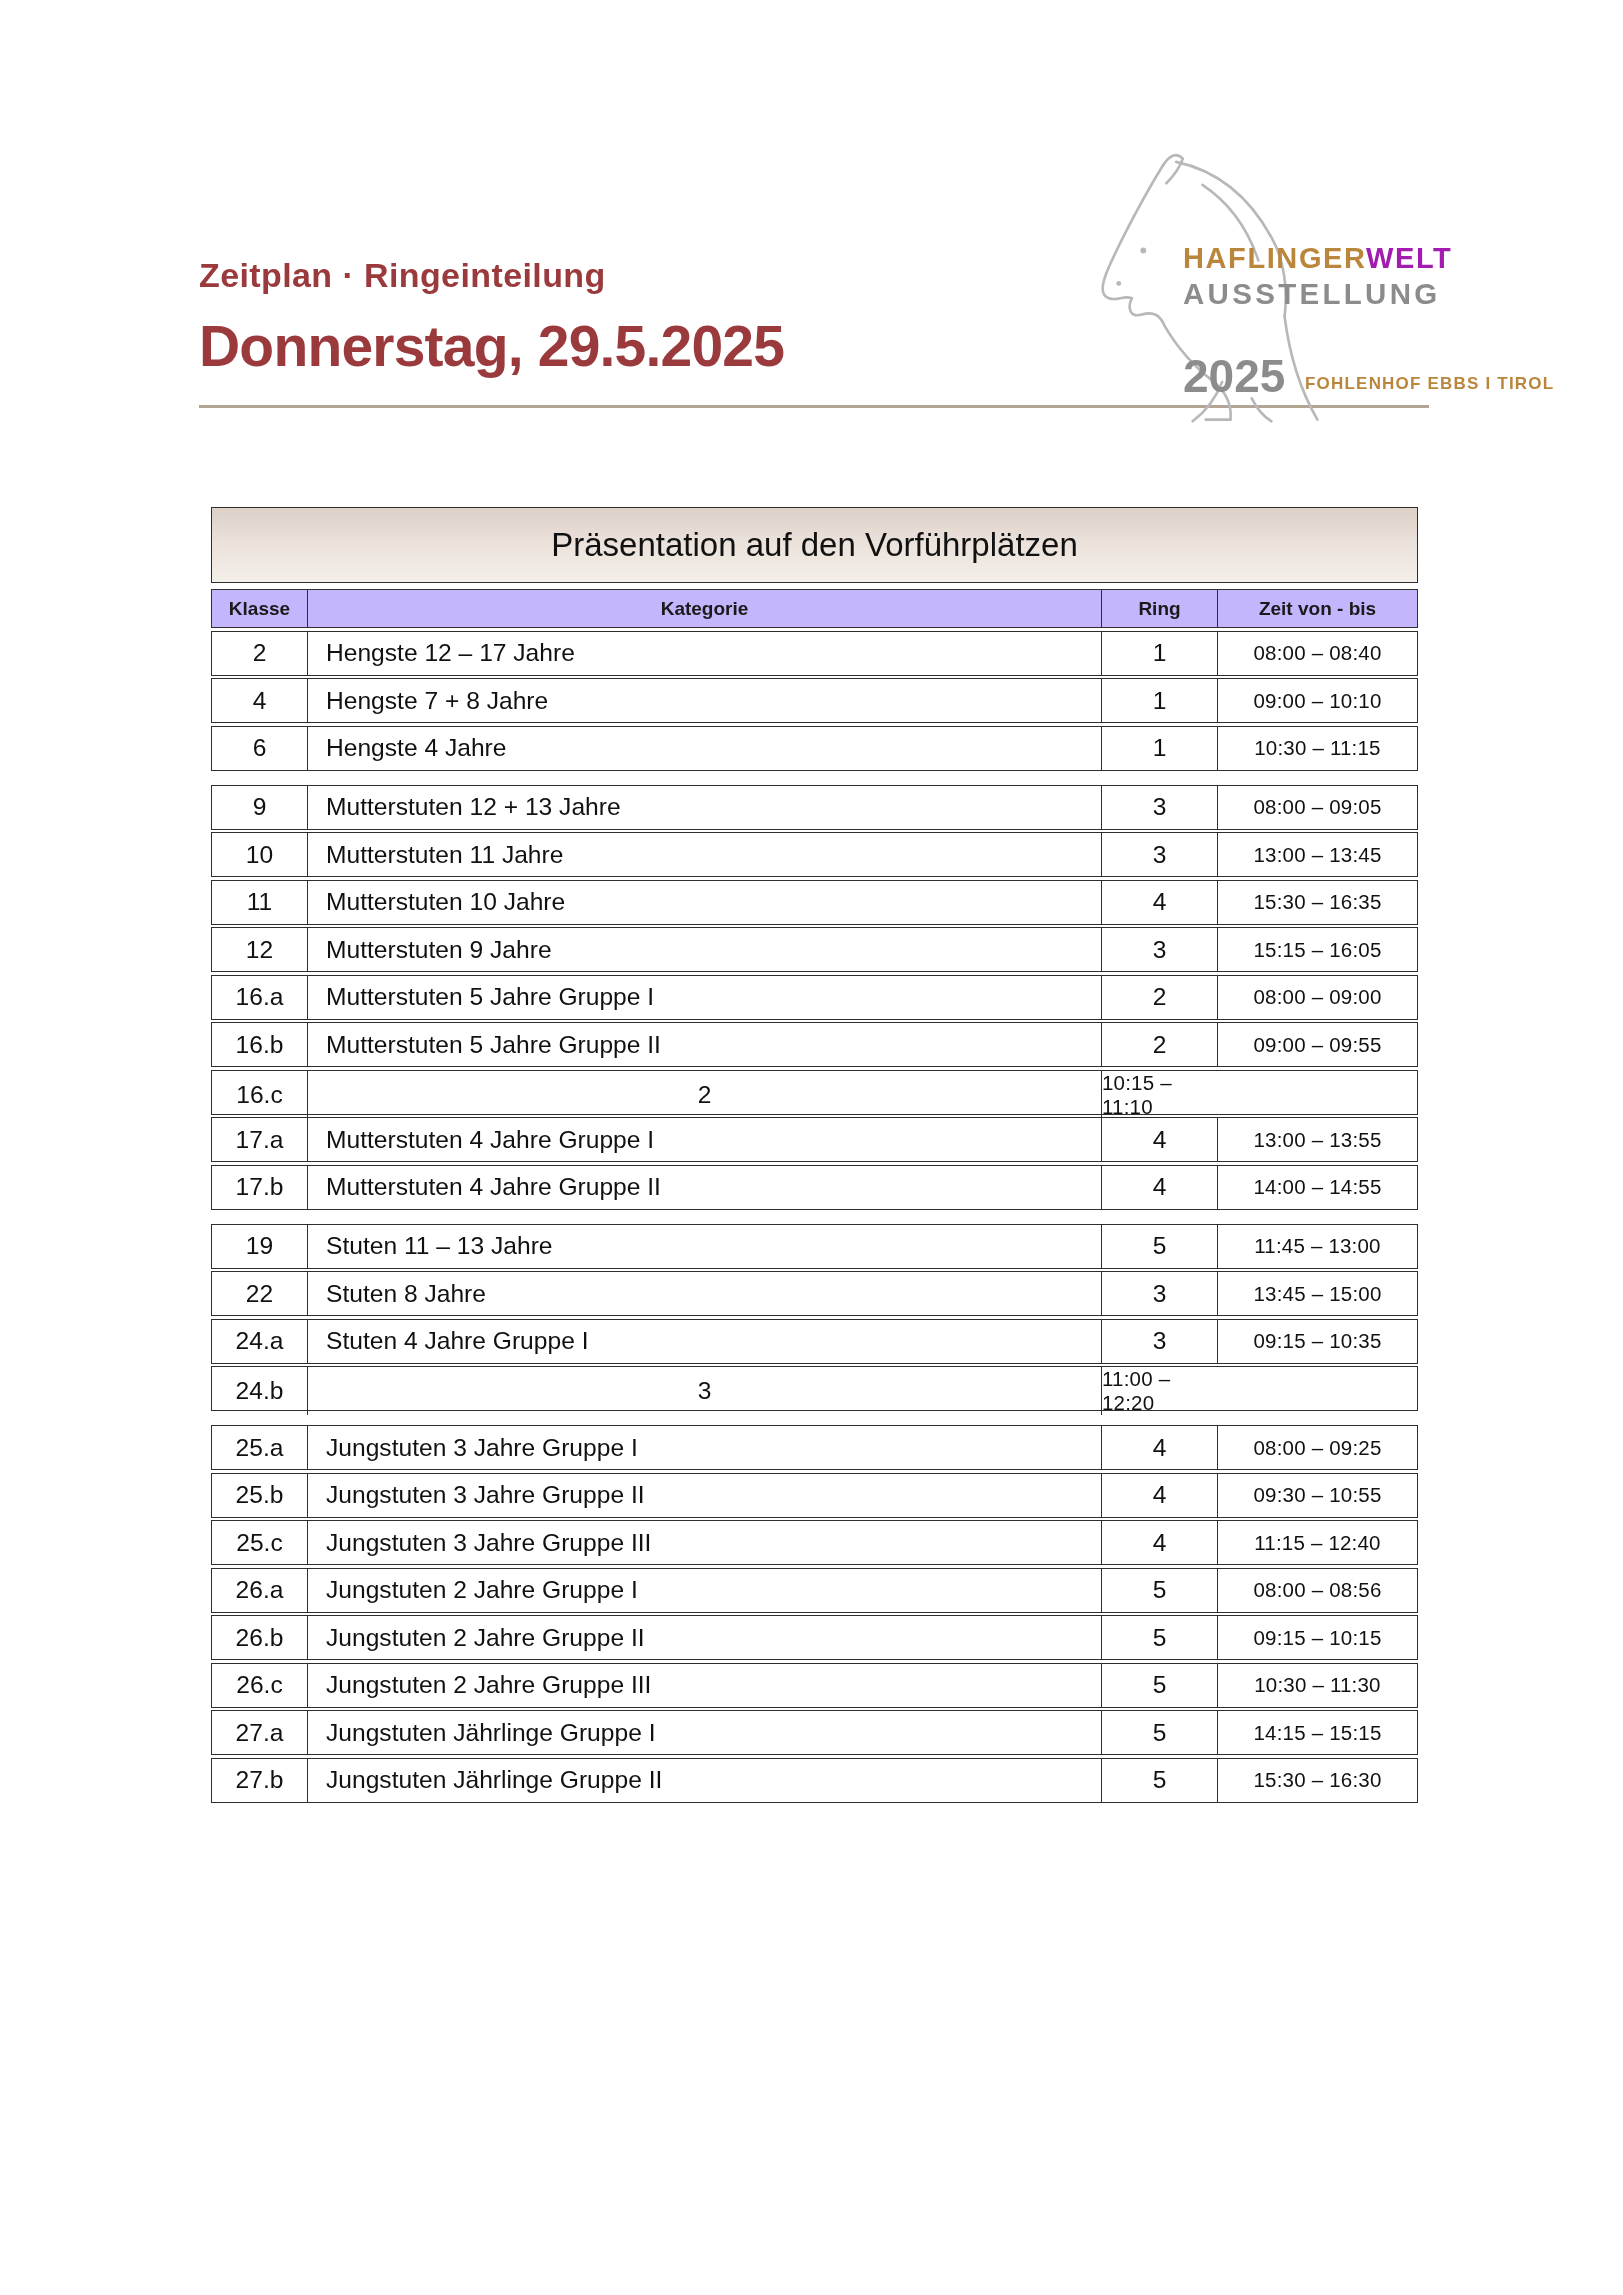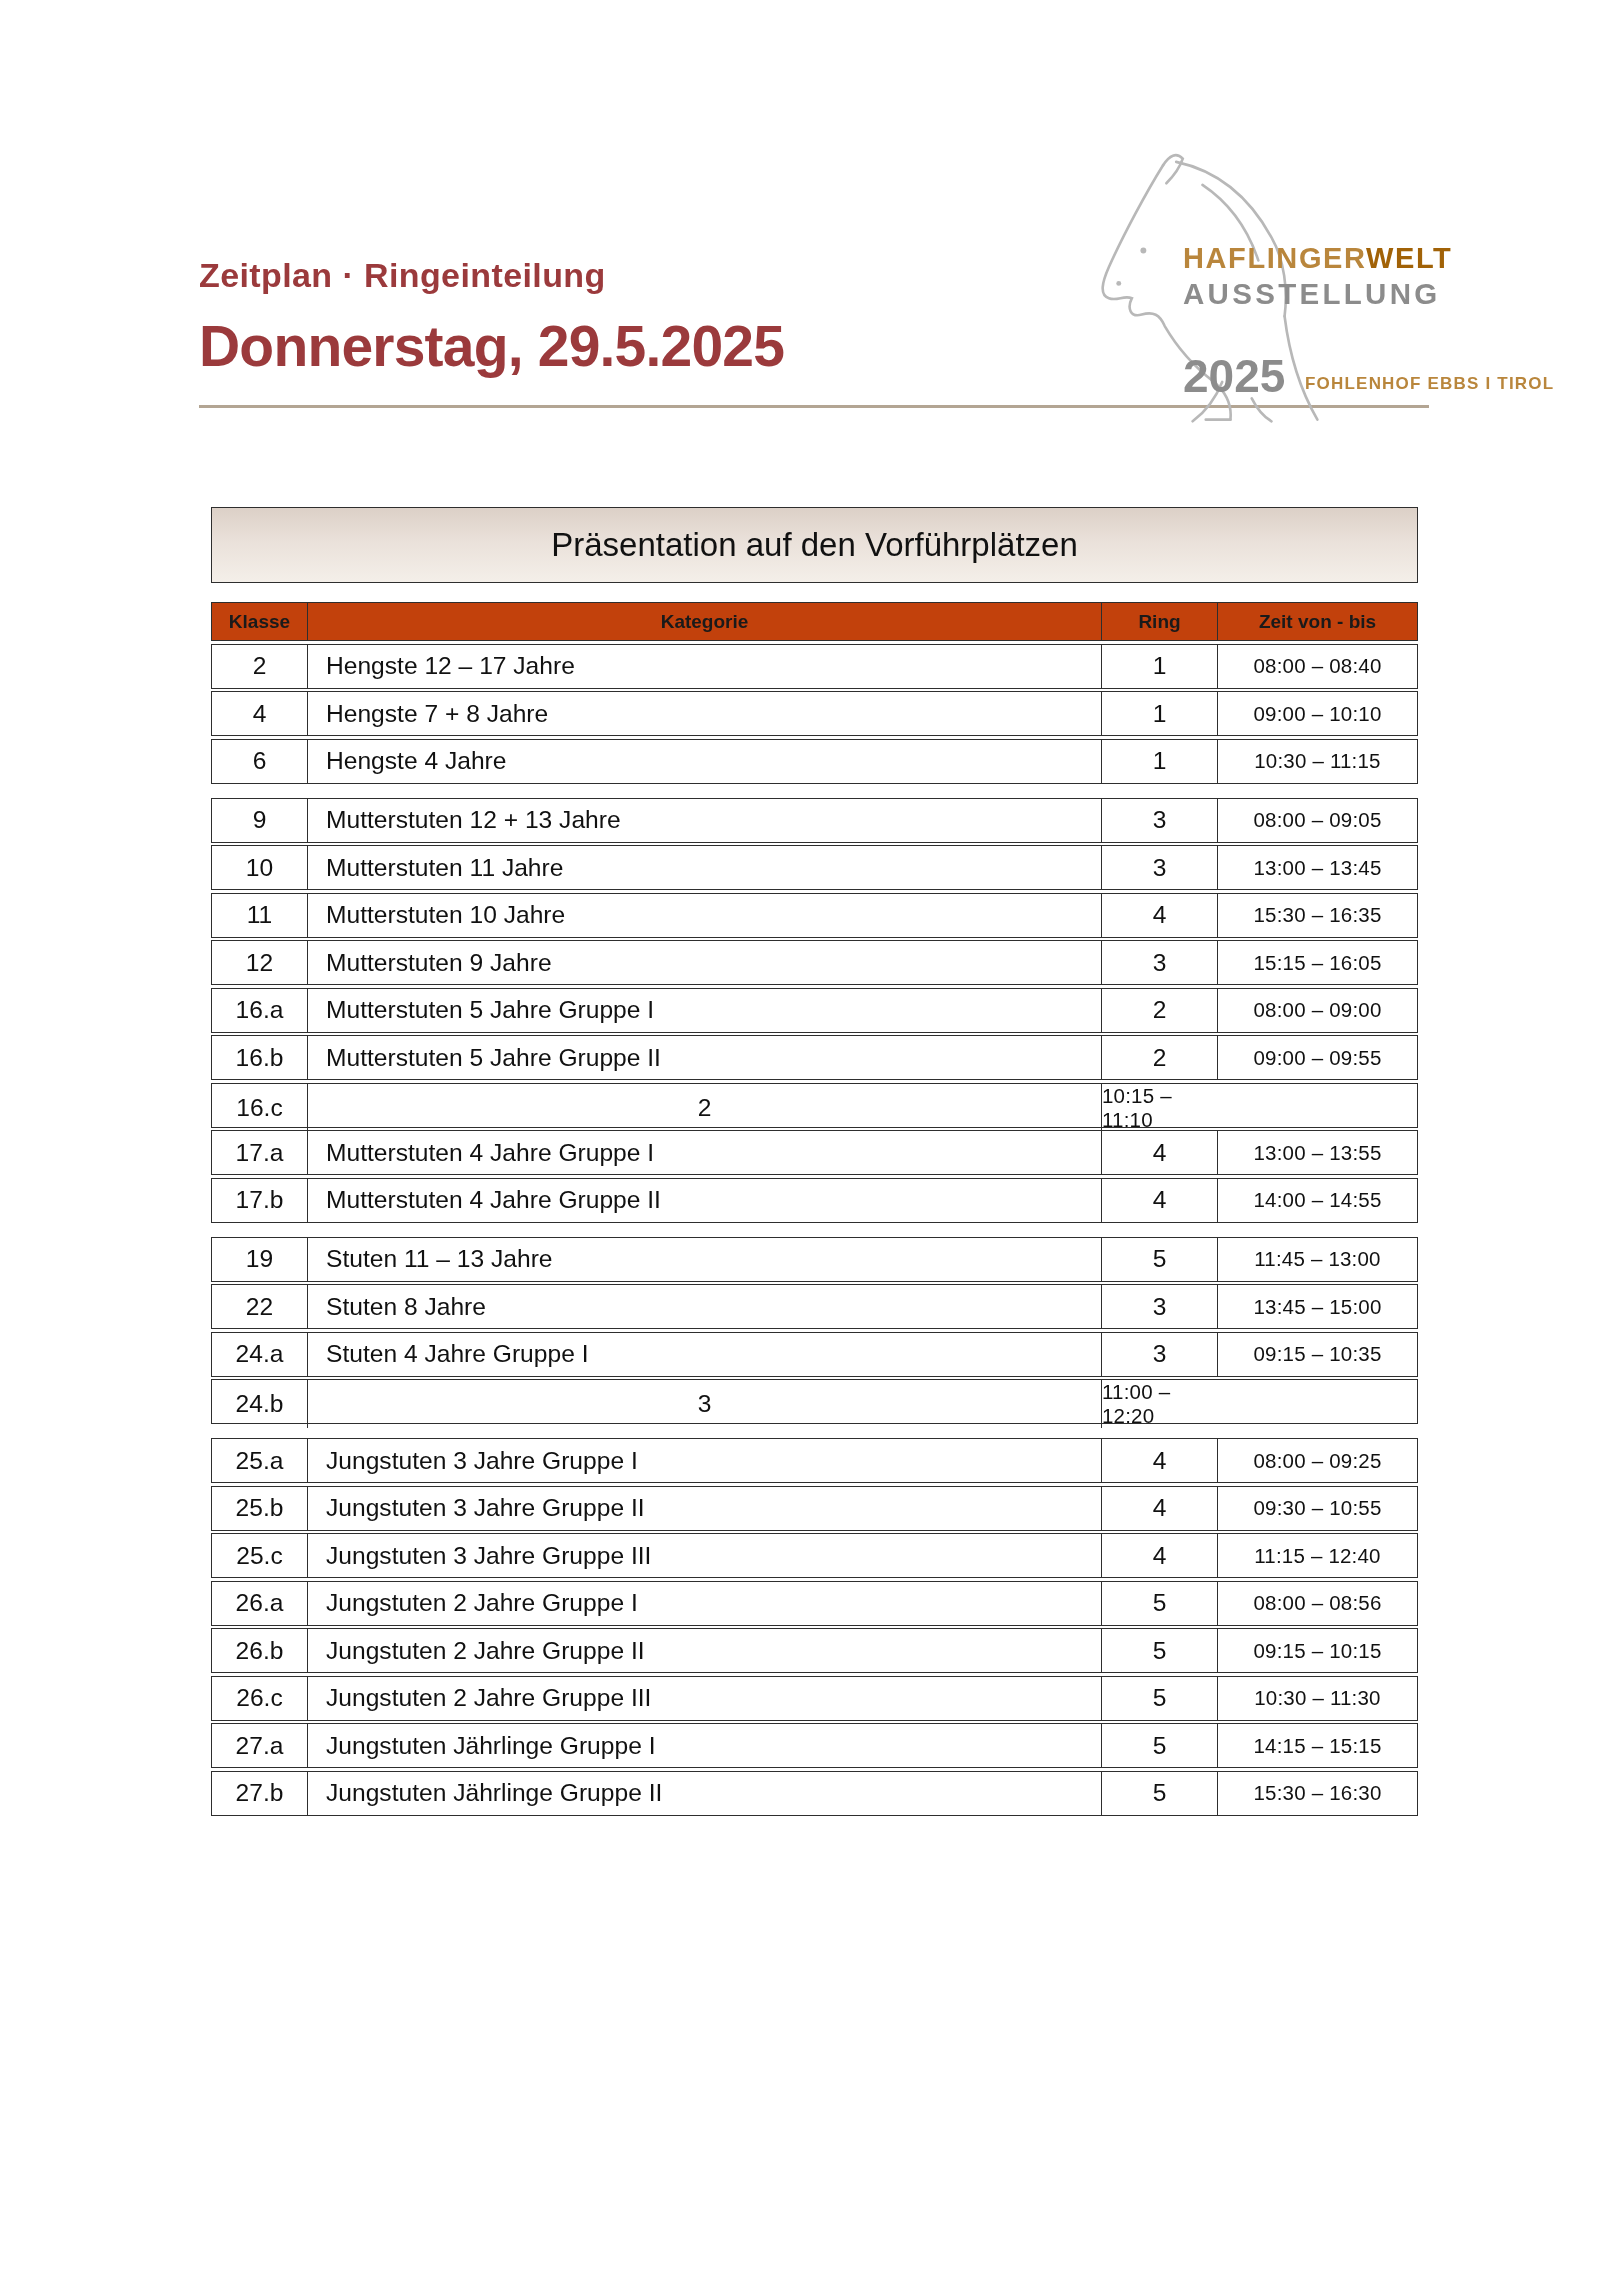--- a/index.html
+++ b/index.html
@@ -17,35 +17,35 @@
   .kicker{font-size:34px;font-weight:bold;color:#9B3A3C;letter-spacing:0.4px;}
   .main-title{margin:18px 0 0 0;font-size:57px;font-weight:bold;color:#9B3A3C;letter-spacing:-0.8px;}
   .head-rule{position:absolute;left:199px;top:405px;width:1230px;height:3.3px;background:#B3A593;}
 
   
   .logo{position:absolute;left:1058px;top:152px;width:492px;height:271px;}
   .logo svg{position:absolute;left:0;top:0;}
   .logo-text{position:absolute;left:125px;top:90px;width:369px;}
   .logo-line1{font-size:29px;font-weight:bold;letter-spacing:1.6px;white-space:nowrap;}
   .logo-gold{color:#B9863C;}
-  .logo-gray{color:#a16207;}
+  .logo-gray{color:#a21caf;}
   .logo-line2{font-size:29.5px;font-weight:bold;letter-spacing:3.3px;color:#8C8C8C;margin-top:1.6px;white-space:nowrap;}
   .logo-line3{display:flex;align-items:flex-end;margin-top:9.8px;}
   .logo-year{font-size:46px;font-weight:bold;color:#8C8C8C;line-height:0.9;margin-top:36px;}
   .logo-venue{font-size:17px;font-weight:bold;color:#B9863C;letter-spacing:1.2px;margin-left:19.7px;padding-bottom:3.3px;white-space:nowrap;}
 
   
   .schedule{position:absolute;left:211px;top:507px;width:1207px;}
   .box{box-sizing:border-box;border:1.6px solid #2e2e2e;background:#ffffff;}
   .table-title{
     height:76px;display:flex;align-items:center;justify-content:center;
     font-size:33px;font-weight:normal;color:#111;
     background:linear-gradient(to bottom,#DCD0C7 0%,#EAE1DA 45%,#F4EFE9 100%);
   }
-  .col-head{height:39px;margin-top:19px;display:grid;grid-template-columns:96px 794px 116px 1fr;background:#c2410c;}
+  .col-head{height:39px;margin-top:6px;display:grid;grid-template-columns:96px 794px 116px 1fr;background:#c4b5fd;}
   .col-head .c{display:flex;align-items:center;justify-content:center;font-size:19px;font-weight:bold;border-right:1.6px solid #2e2e2e;}
   .col-head .c:last-child{border-right:none;}
 
   .block{margin-top:14px;}
   .block:first-child{margin-top:2.5px;}
   .row{
     box-sizing:border-box;height:45px;margin-top:2.5px;
     border:1.6px solid #2e2e2e;display:grid;grid-template-columns:96px 794px 116px 1fr;
     background:#fff;
   }

